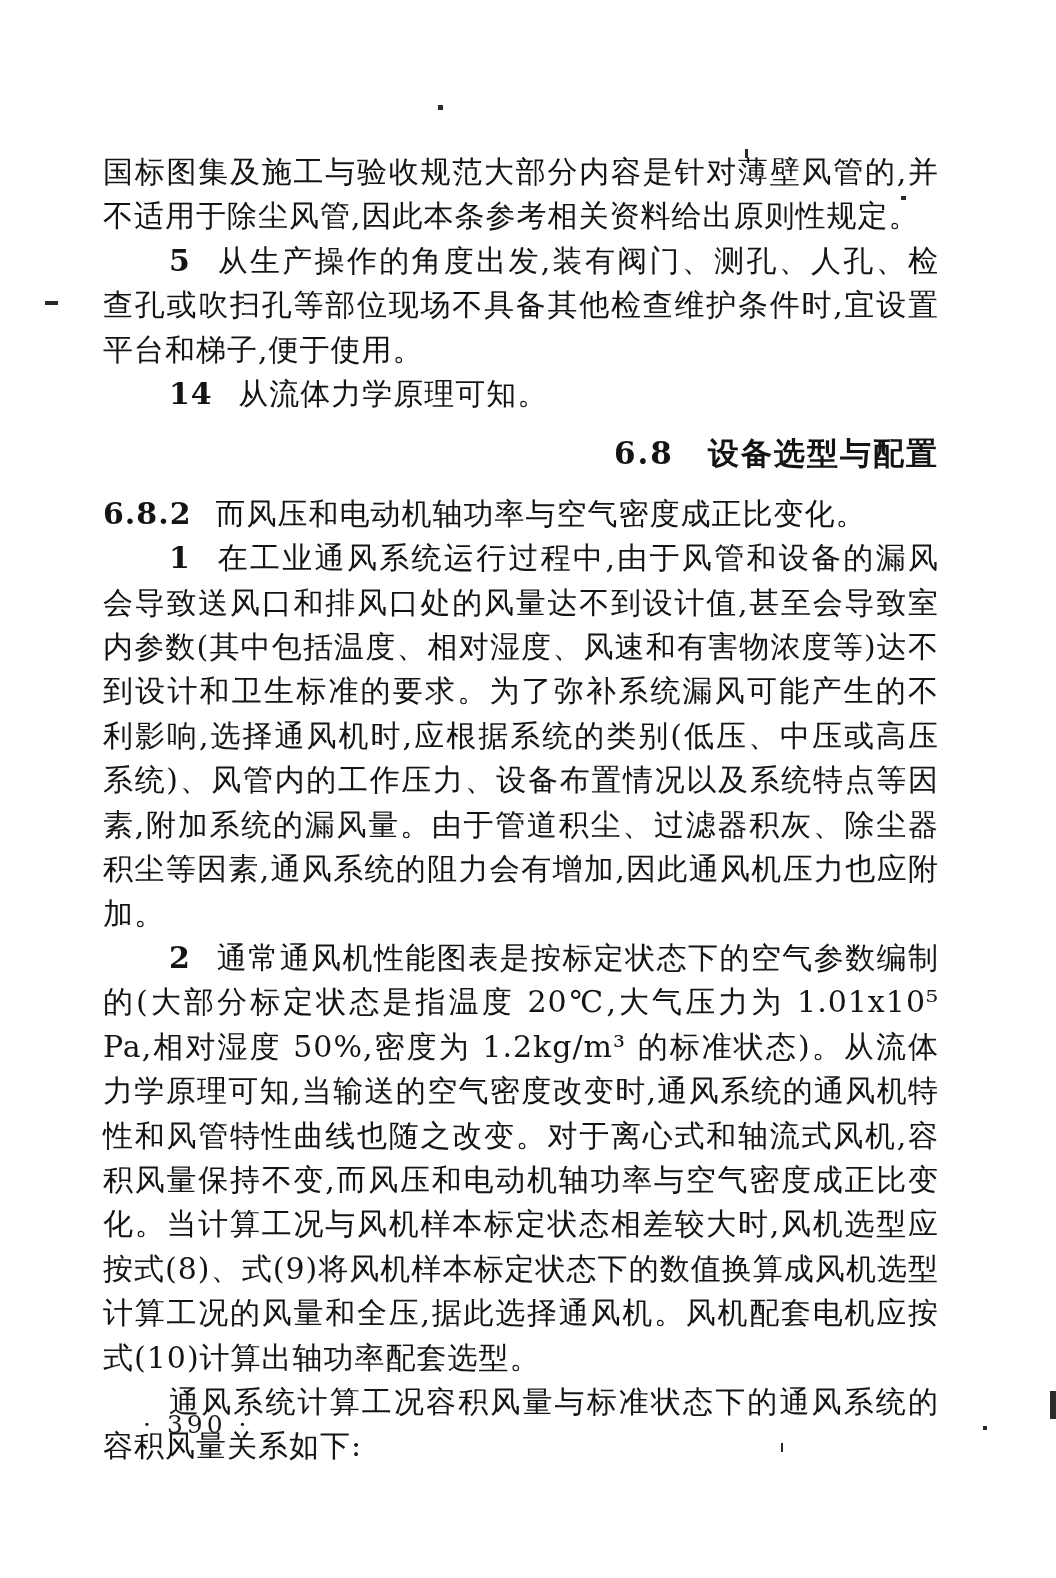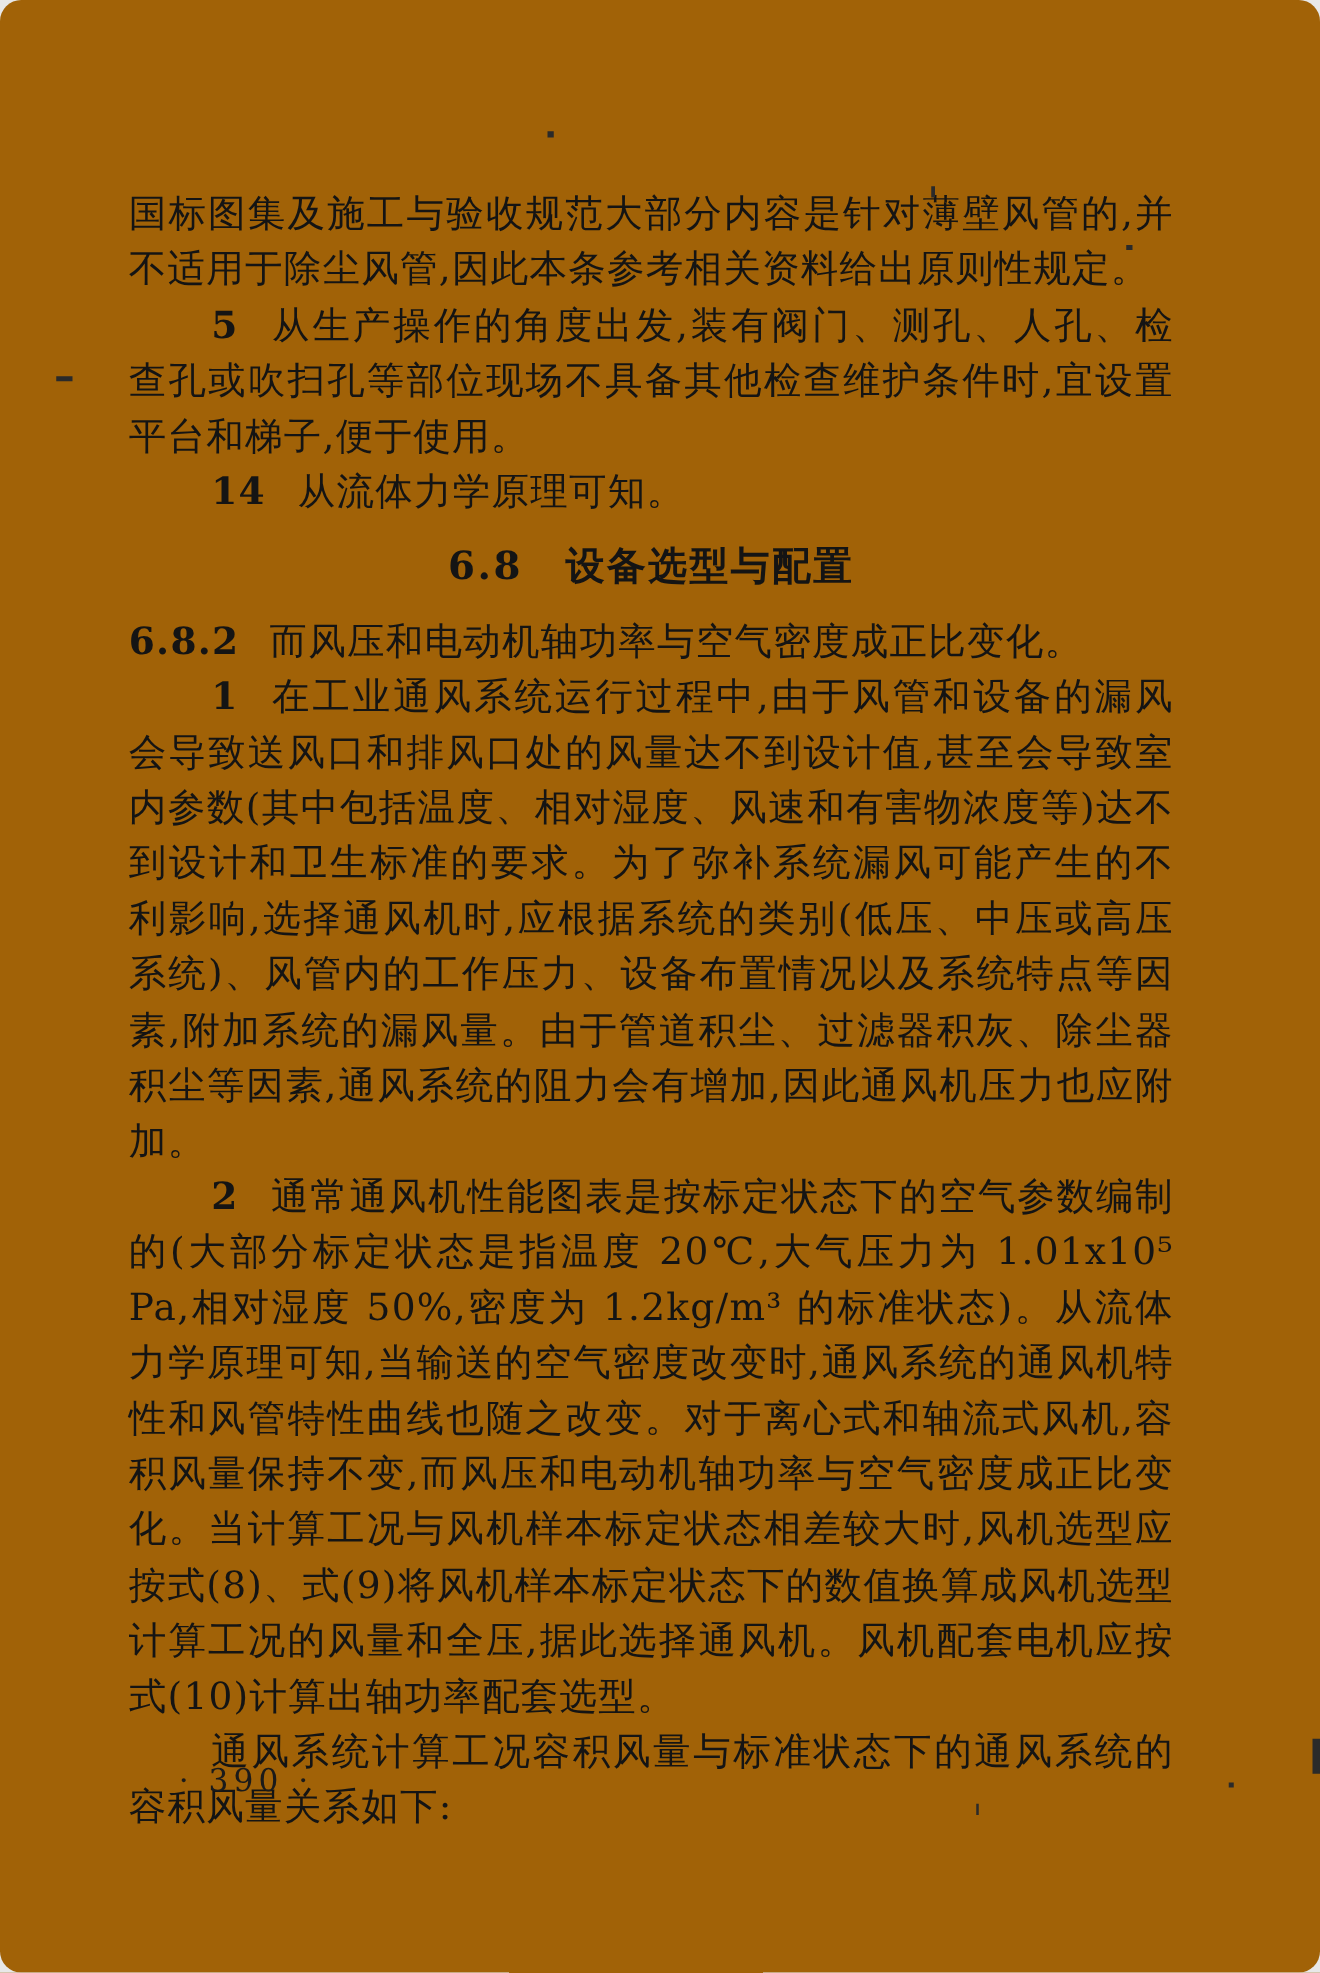--- a/index.html
+++ b/index.html
@@ -1,25 +1,24 @@
 <!DOCTYPE html>
 <html><head>
 <meta charset="utf-8">
 <style>
   html, body { margin: 0; padding: 0; background: #e8e8e8; }
   .page {
     position: relative;
     width: 1056px;
     height: 1578px;
-    background: #a16207;
+    background: #ffffff;
     font-family: "DejaVu Serif", "Liberation Serif", serif;
     color: #141414;
     overflow: hidden;
     margin: 0 auto;
-    border-radius: 17px;
   }
   .body-text {
     position: absolute;
     left: 103px;
     top: 150px;
     width: 836px;
     font-size: 30px;
     line-height: 44.4px;
     text-align: justify;
     letter-spacing: 1px;
@@ -31,21 +30,21 @@
     margin-right: 0.85em;
   }
   .clause-num {
     font-weight: bold;
     margin-right: 0.8em;
   }
   .heading {
     margin: 15px 0 16px 0;
     font-size: 31px;
     font-weight: bold;
-    text-align: center;
+    text-align: right;
     text-indent: 0;
     letter-spacing: 2px;
   }
   .hnum { margin-right: 1.1em; }
   .page-number {
     position: absolute;
     left: 143px;
     top: 1410px;
     font-size: 25px;
     letter-spacing: 4px;

